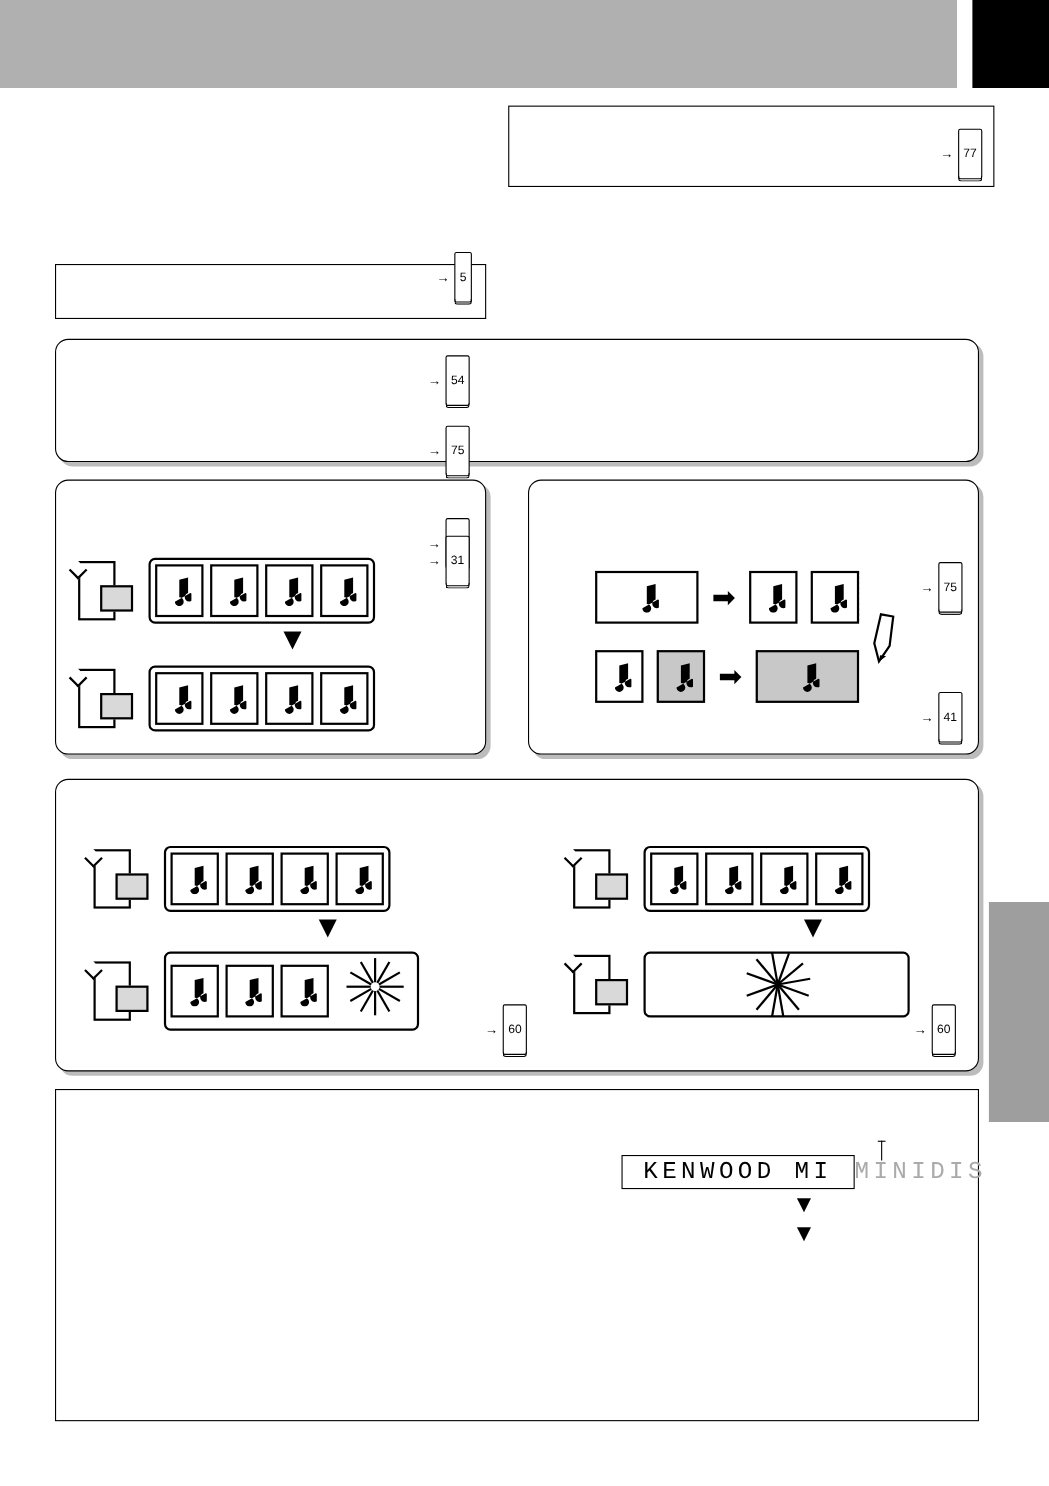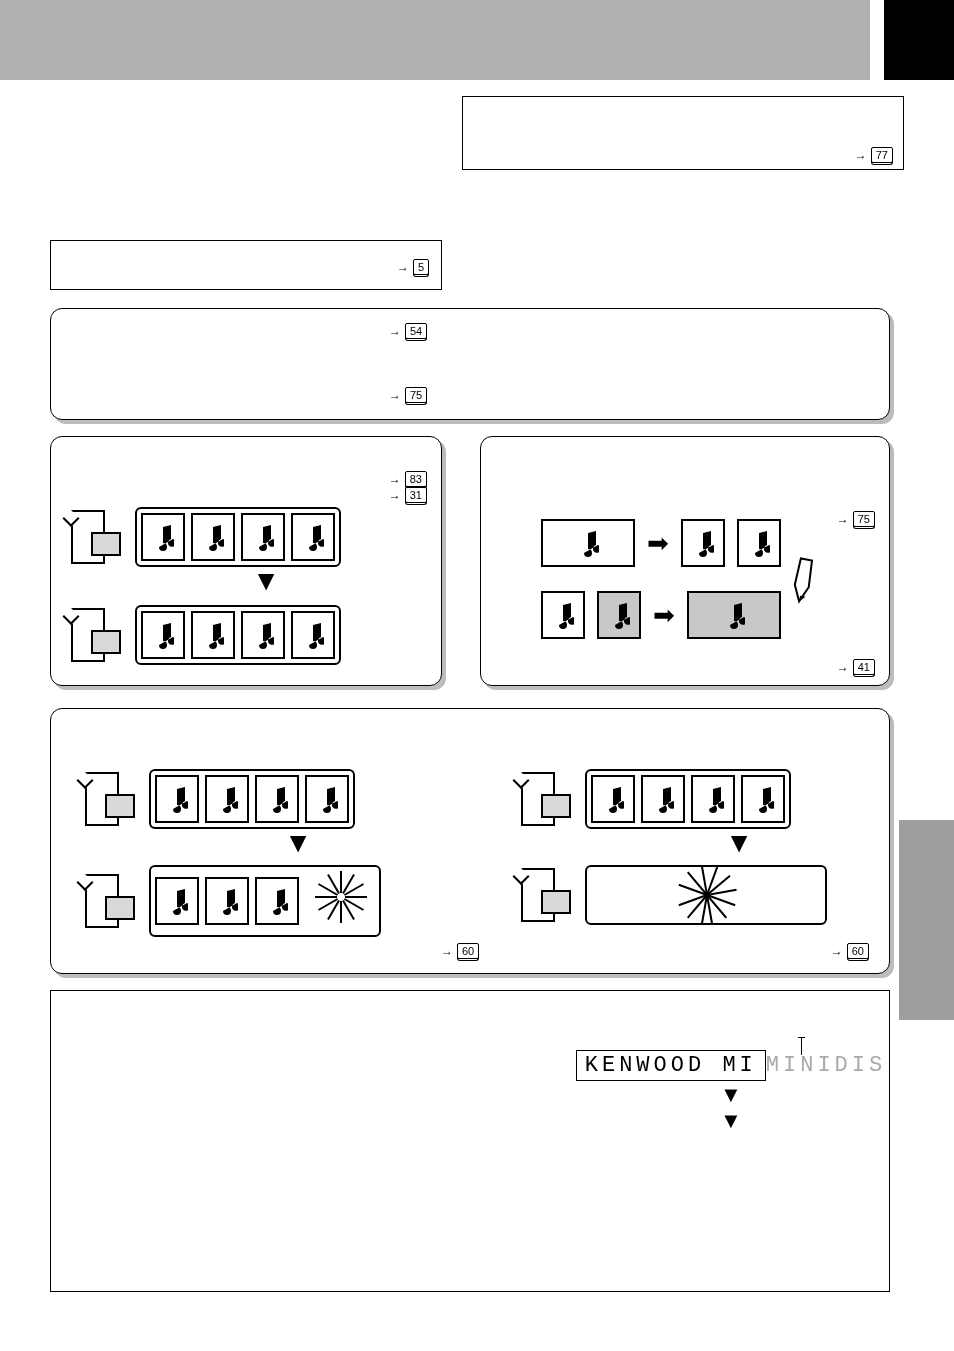--- a/index.html
+++ b/index.html
@@ -4,21 +4,21 @@
 <style>
   html,body{margin:0;padding:0;background:#fff;font-family:Arial,Helvetica,sans-serif;color:#000}
   .page{width:954px;height:1351px;position:relative;background:#fff;overflow:hidden}
   .gray-bar{position:absolute;left:0;top:0;width:870px;height:80px;background:#b0b0b0}
   .black-tab{position:absolute;right:0;top:0;width:70px;height:80px;background:#000}
   .gray-side{position:absolute;right:0;top:820px;width:55px;height:200px;background:#9e9e9e}
 
   .topbox{position:absolute;left:462px;top:96px;width:440px;height:72px;border:1px solid #000}
   .page-ref{display:inline-flex;align-items:center;font-size:12px}
   .page-ref .arrow{margin-right:4px}
-  .book-page{display:inline-block;border:1px solid #000;border-radius:2px;padding:0 4px;font-size:11px;line-height:14px;position:relative;background:#fff}
+  .book-page{display:inline-block;border:1px solid #000;border-radius:2px;padding:15px 4px;font-size:11px;line-height:14px;position:relative;background:#fff}
   .book-page::after{content:"";position:absolute;left:-1px;bottom:-3px;width:100%;height:4px;border-left:1px solid #000;border-right:1px solid #000;border-bottom:1px solid #000;border-radius:0 0 3px 3px}
   .topbox .ref{position:absolute;right:10px;bottom:6px}
 
   .box1{position:absolute;left:50px;top:240px;width:390px;height:48px;border:1px solid #000}
   .box1 .ref{position:absolute;right:12px;bottom:14px}
 
   .panel{position:absolute;border:1px solid #000;border-radius:12px;background:#fff}
   .panel-shadow{box-shadow:4px 4px 0 #bcbcbc}
 
   .panel-top{left:50px;top:308px;width:838px;height:110px}
@@ -96,21 +96,21 @@
   .burst-wide span:nth-child(6){transform:rotate(170deg)}
   .burst-wide span:nth-child(7){transform:rotate(200deg)}
   .burst-wide span:nth-child(8){transform:rotate(230deg)}
   .burst-wide span:nth-child(9){transform:rotate(260deg)}
   .burst-wide span:nth-child(10){transform:rotate(290deg)}
   .burst-wide span:nth-child(11){transform:rotate(320deg)}
   .burst-wide span:nth-child(12){transform:rotate(350deg)}
 
   
   .disp{font-family:"Courier New",monospace;font-size:22px;letter-spacing:4px;color:#aaa}
-  .disp .win{border:1.5px solid #000;padding:2px 8px;color:#000}
+  .disp .win{border:1.5px solid #000;padding:2px 19px;color:#000}
   .title-area{position:absolute;left:480px;top:56px;width:400px;text-align:center}
   .title-area .line{margin:6px 0}
   .title-area .tick{position:absolute;left:270px;top:-10px;width:1px;height:18px;background:#000}
   .title-area .tick::after{content:"";position:absolute;left:-3px;top:0;width:7px;height:1px;background:#000}
 
   .slim-arrow{display:block;margin:4px auto;font-size:22px;line-height:1}
 
   .md-row{display:flex;align-items:center;gap:10px}
   .md-row .md{margin-right:6px}
 

